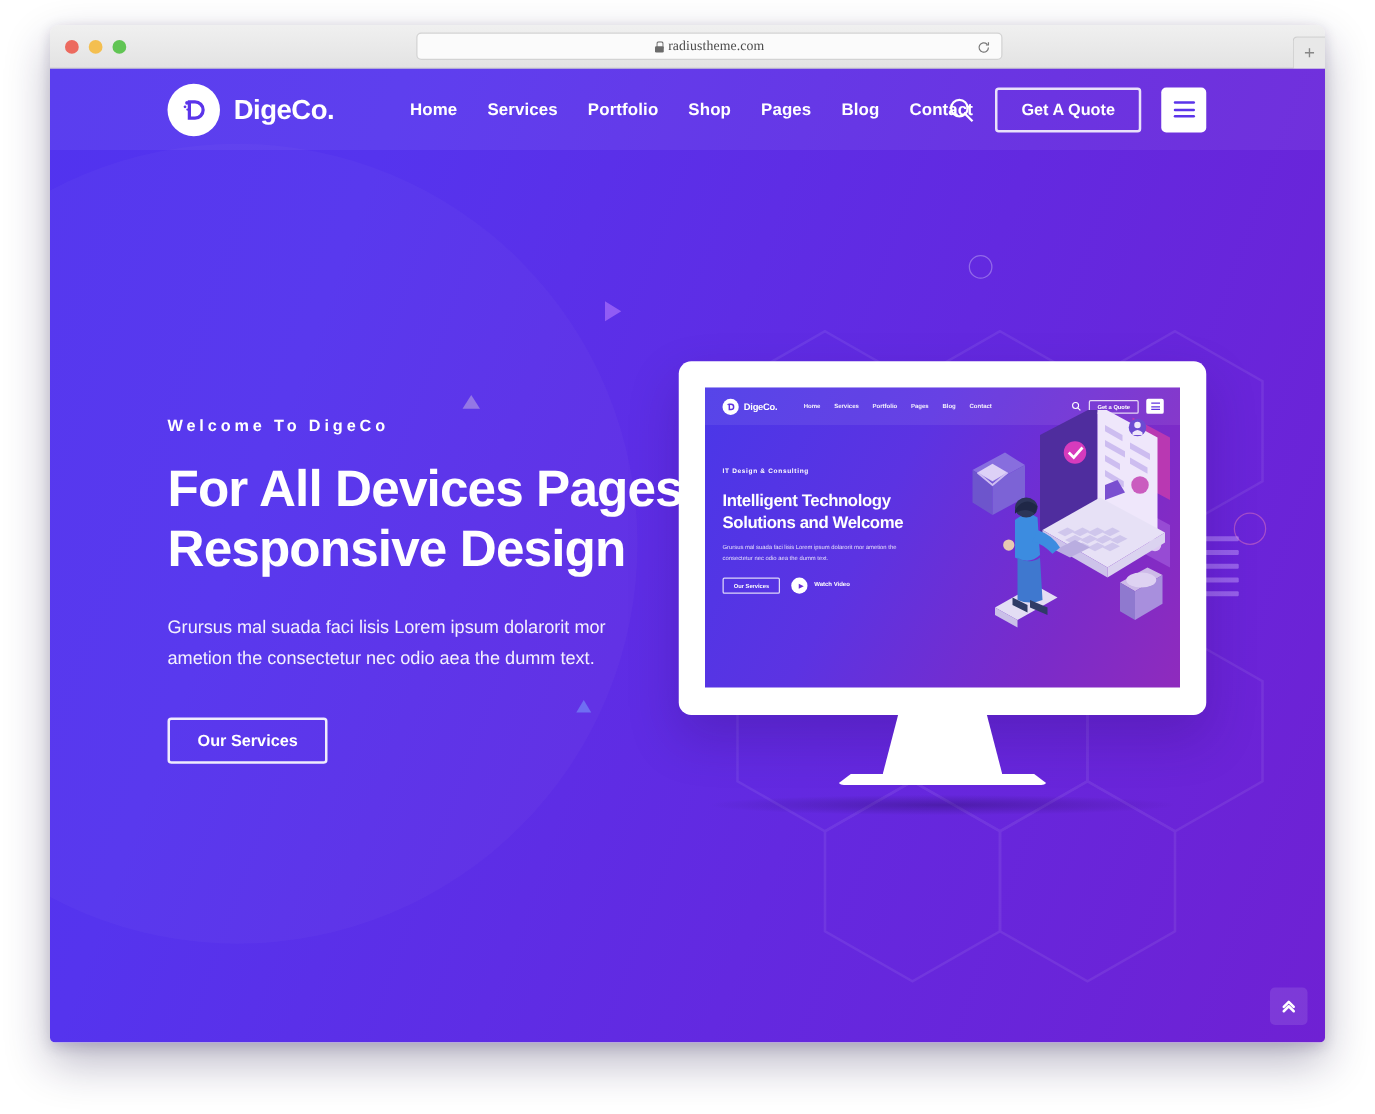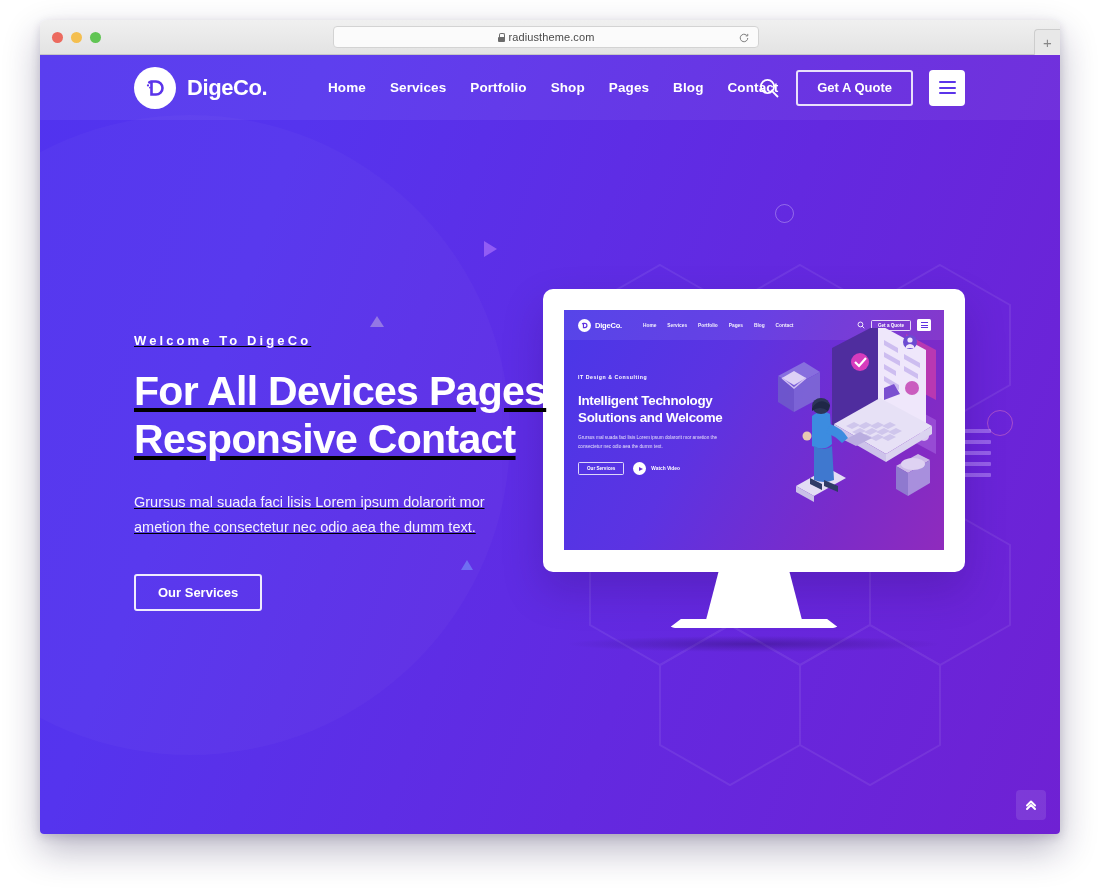--- a/index.html
+++ b/index.html
@@ -30,25 +30,25 @@
     position: absolute; left: 12px; top: 12px;
     display: flex; gap: 8px;
   }
   .tl { width: 11px; height: 11px; border-radius: 50%; }
   .tl-red { background: #ec6a5f; }
   .tl-yellow { background: #f4bf50; }
   .tl-green { background: #61c554; }
 
   .address-bar {
     position: absolute; left: 293px; top: 6px;
-    width: 426px; height: 22px;
+    width: 469px; height: 22px;
     background: #fbfbfb;
     border: 1px solid #d3d3d3;
     border-radius: 4px;
-    display: flex; align-items: center; justify-content: center;
+    display: flex; align-items: center; justify-content: center; font-family: Liberation Serif, serif;
   }
   .addr-inner { display: flex; align-items: center; gap: 4px; }
   .lock-icon { width: 7px; height: 9px; position: relative; }
   .lock-icon::before {
     content: ""; position: absolute; left: 0; bottom: 0;
     width: 7px; height: 5px; background: #6b6b6b; border-radius: 1px;
   }
   .lock-icon::after {
     content: ""; position: absolute; left: 1.5px; top: 0;
     width: 4px; height: 5px;
@@ -183,21 +183,21 @@
   .deco-lines {
     position: absolute; left: 921px; top: 374px;
     display: flex; flex-direction: column; gap: 7px;
   }
   .deco-lines i {
     display: block; width: 30px; height: 4px;
     background: rgba(205,170,255,.45); border-radius: 1px;
   }
 
   
-  .hero-copy { position: absolute; left: 94px; top: 278px; width: 420px; z-index: 10; text-decoration: underline; }
+  .hero-copy { position: absolute; left: 94px; top: 278px; width: 420px; z-index: 10; }
   .hero-eyebrow {
     font-size: 13px; font-weight: bold; color: #ffffff;
     letter-spacing: 3.1px; margin-bottom: 20px;
   }
   .hero-title {
     font-size: 41px; font-weight: bold; color: #ffffff;
     line-height: 1.17; letter-spacing: -.7px; margin-bottom: 26px;
   }
   .hero-desc {
     font-size: 14.5px; color: rgba(255,255,255,.93);
@@ -414,21 +414,21 @@
             <span></span>
             <span></span>
         </div>
       </div>
     </div>
 
     <div class="hero-copy">
       <div class="hero-eyebrow">Welcome To DigeCo</div>
       <h1 class="hero-title">
         <span>For All Devices Pages</span><br>
-        <span>Responsive Contact</span>
+        <span>Responsive Design</span>
       </h1>
       <p class="hero-desc">Grursus mal suada faci lisis Lorem ipsum dolarorit mor ametion the consectetur nec odio aea the dumm text.</p>
       <div class="hero-btn">Our Services</div>
     </div>
 
     <div class="monitor">
       <div class="monitor-frame">
         <div class="monitor-screen">
 
           <div class="inner-header">

